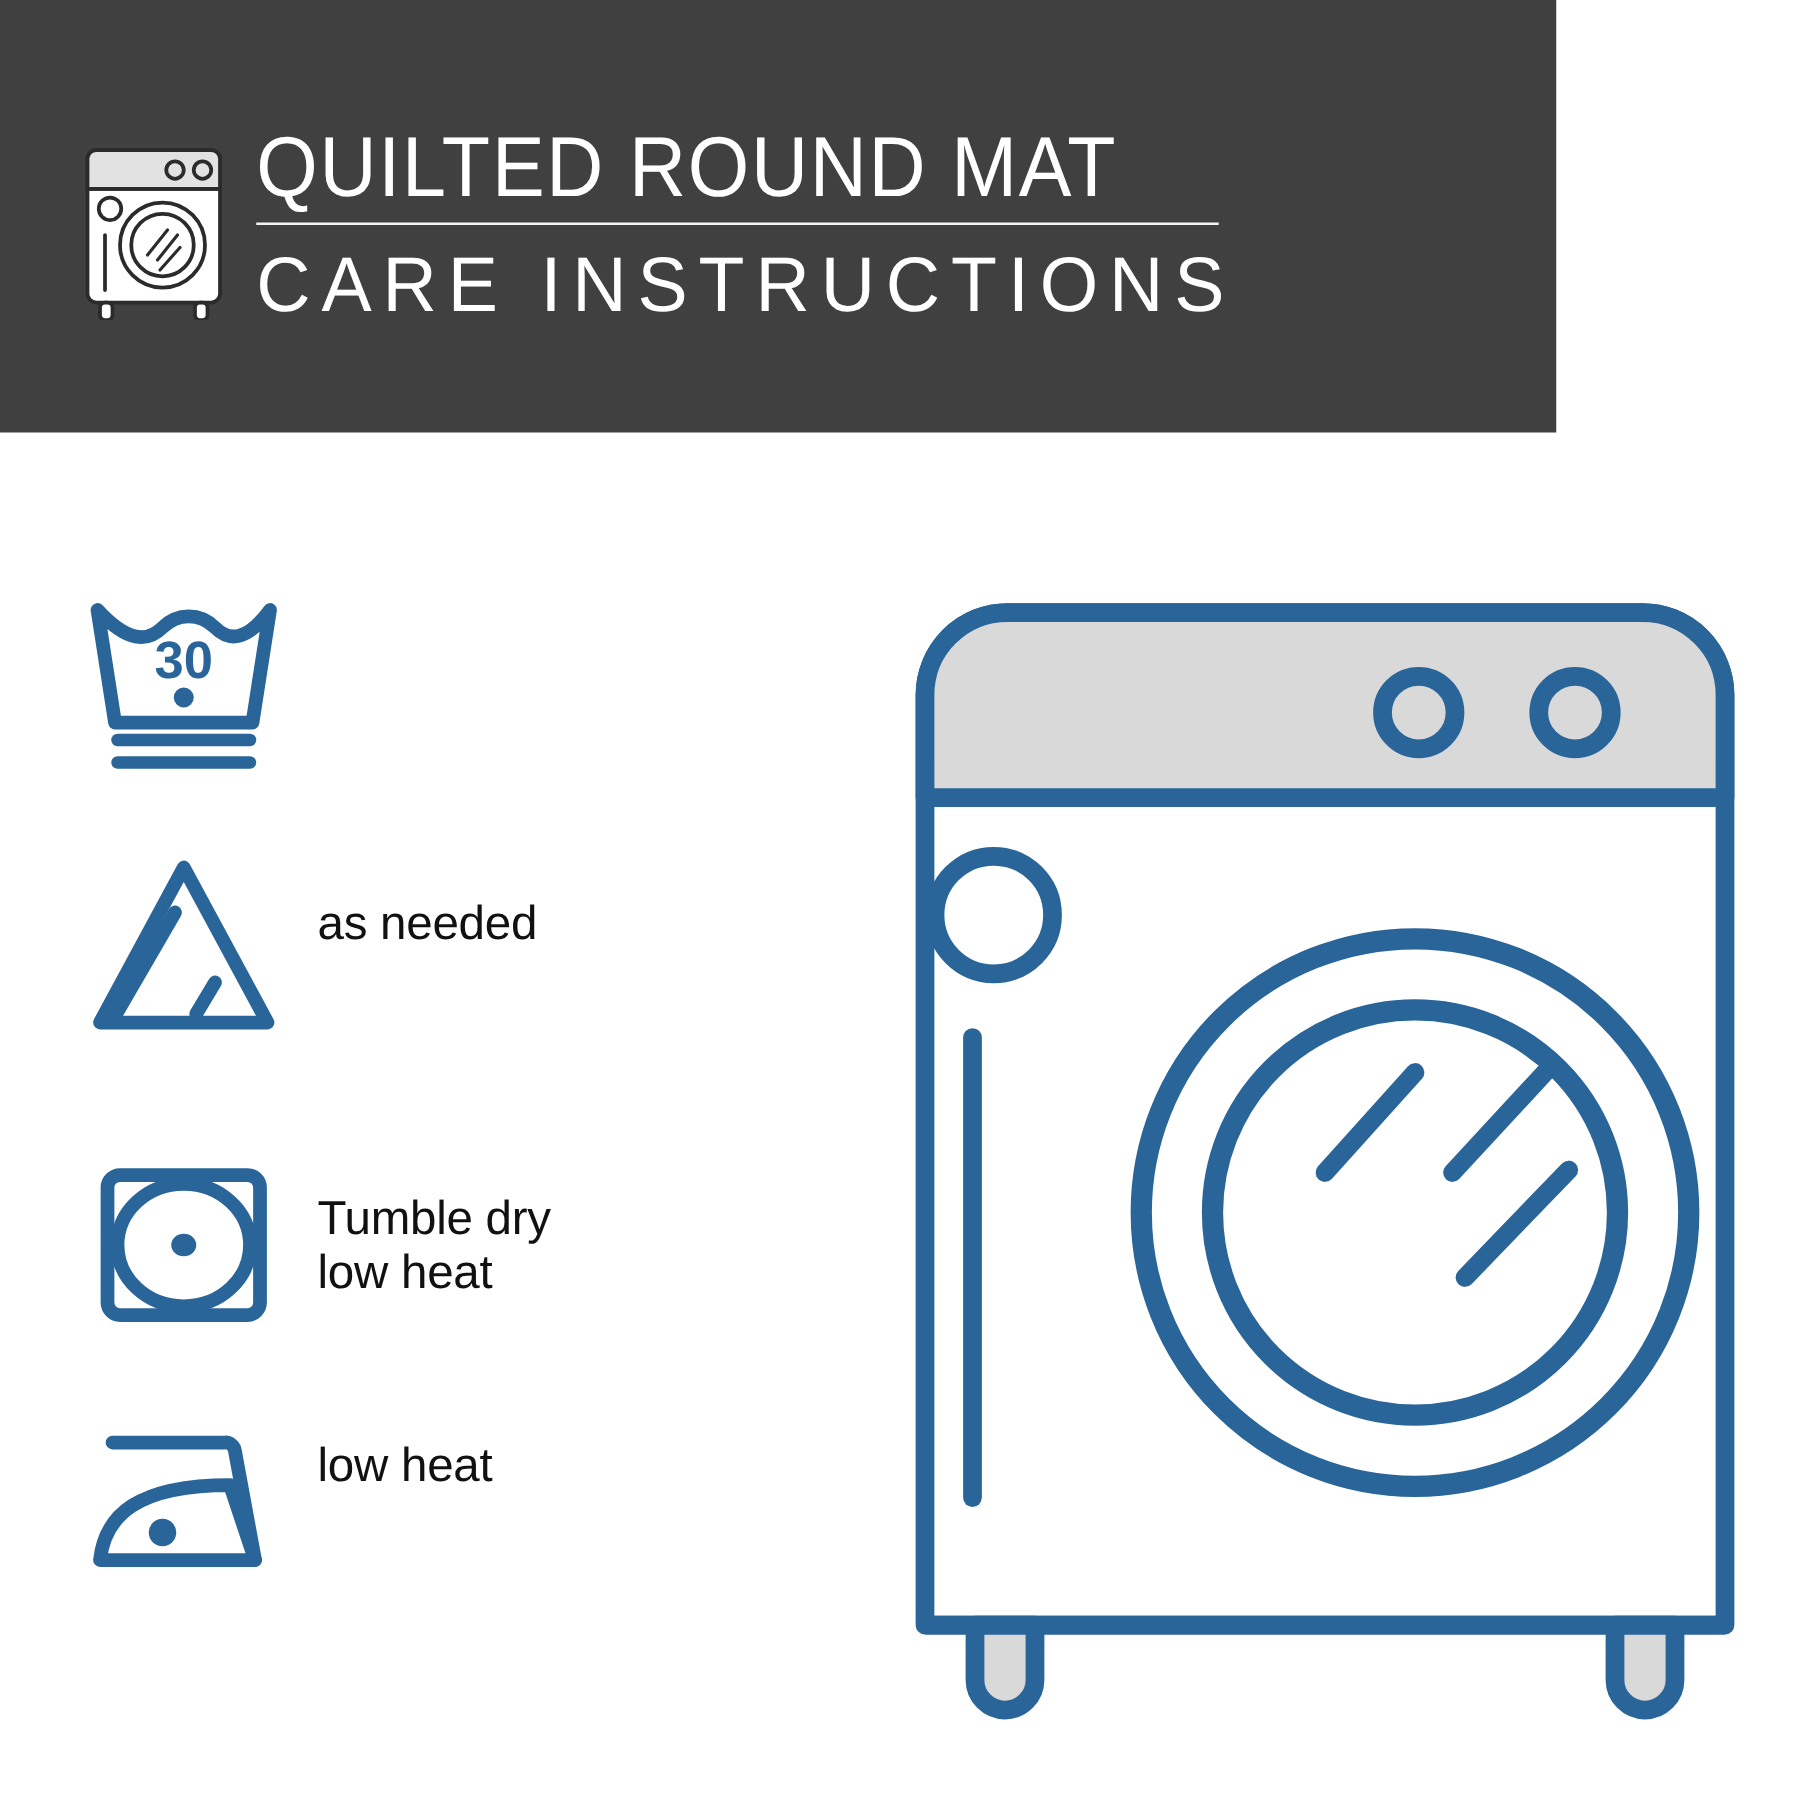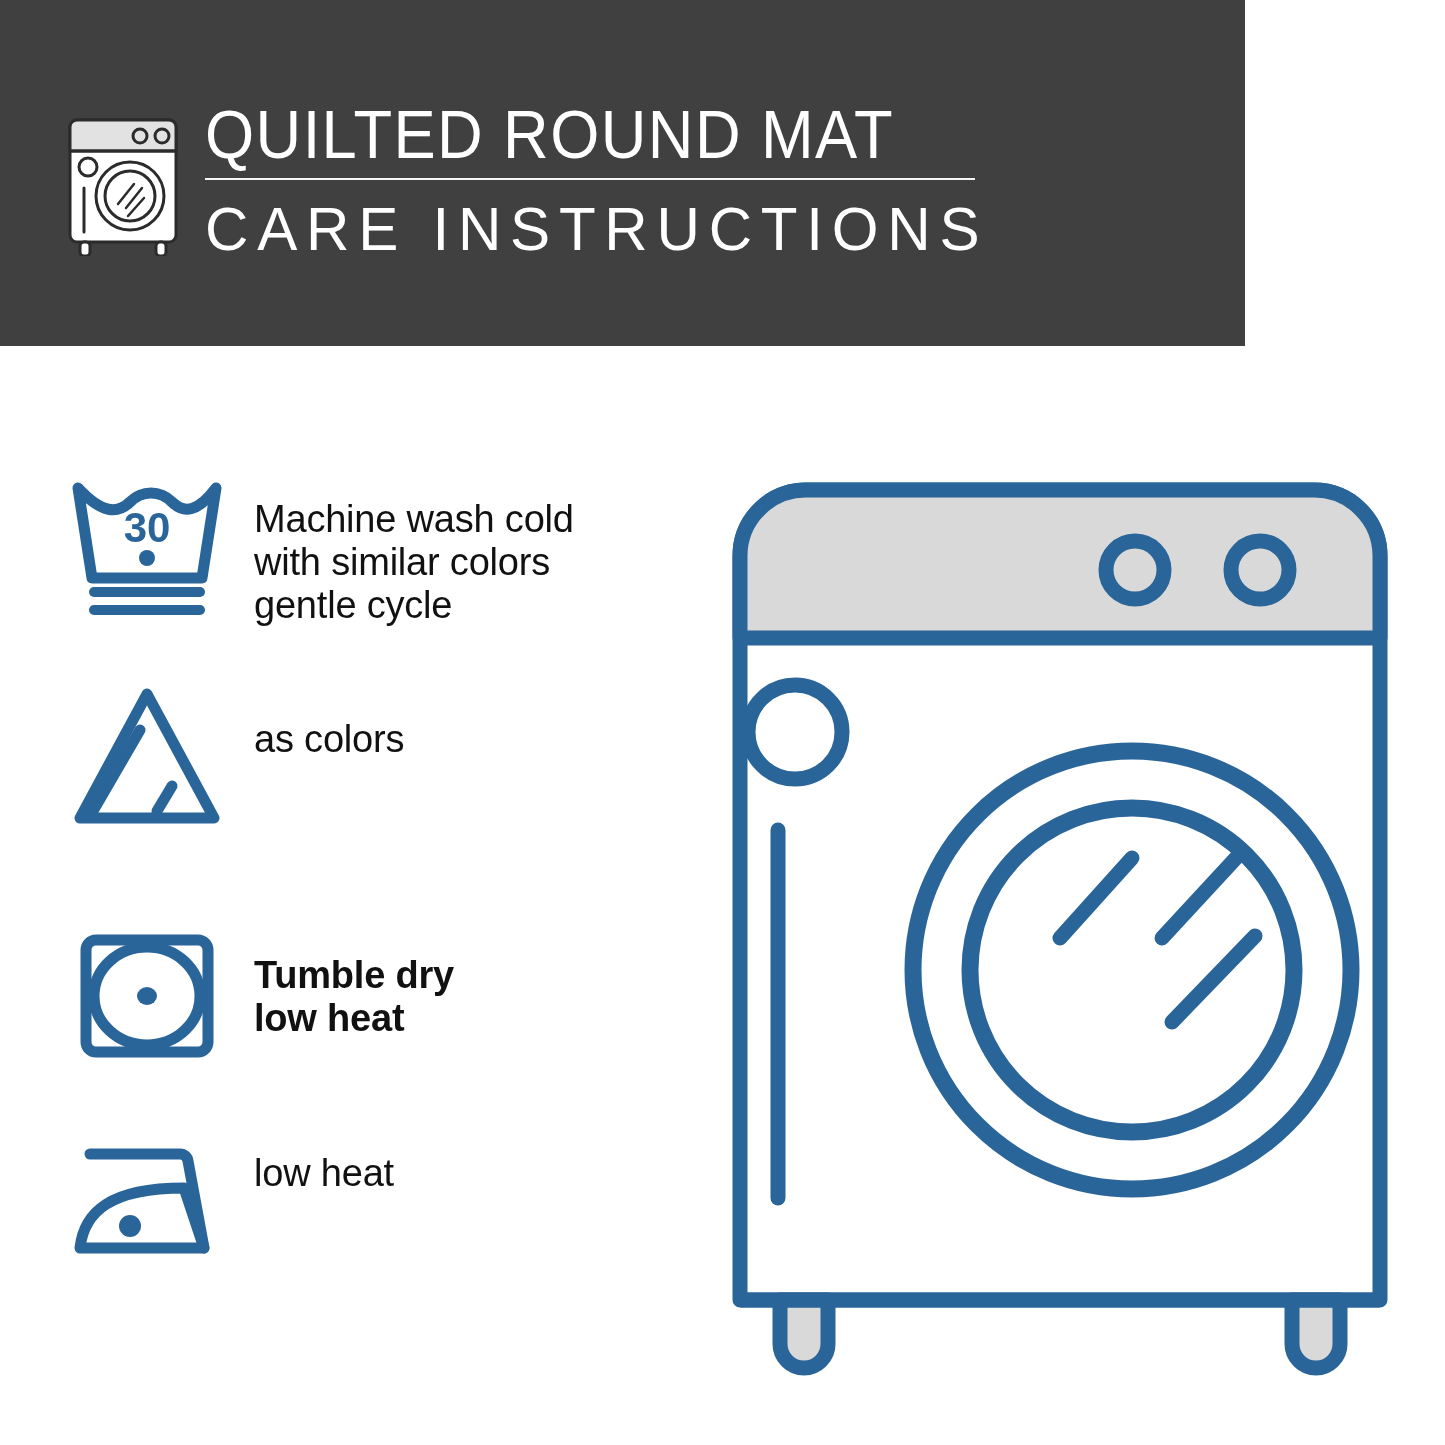--- a/index.html
+++ b/index.html
@@ -104,21 +104,21 @@
     padding-top: 8px;
   }
   .care-text .ln { display: block; white-space: nowrap; }
 
   
   .care-row.r1 { height: 208px; }
   .care-row.r1 .care-text { padding-top: 28px; }
   .care-row.r2 { height: 238px; }
   .care-row.r2 .care-text { padding-top: 40px; }
   .care-row.r3 { height: 200px; }
-  .care-row.r3 .care-text { padding-top: 38px; font-weight: bold; }
+  .care-row.r3 .care-text { padding-top: 38px; }
   .care-row.r4 .care-text { padding-top: 36px; }
 
   
   #machine {
     position: absolute;
     left: 720px;
     top: 470px;
     width: 680px;
     height: 910px;
   }
@@ -176,39 +176,34 @@
 
           <g stroke="#2a6599" stroke-width="10" stroke-linecap="round">
             <line x1="32" y1="122" x2="138" y2="122"></line>
             <line x1="32" y1="140" x2="138" y2="140"></line>
           </g>
 
           <text x="85" y="72" text-anchor="middle" font-family="Liberation Sans, sans-serif" font-size="42" font-weight="bold" fill="#2a6599">30</text>
           <circle cx="85" cy="88" r="8" fill="#2a6599"></circle>
         </svg>
       </div>
-      <div class="care-text">
-        <span class="ln">Machine wash cold</span>
-        <span class="ln">with similar colors</span>
-        <span class="ln">gentle cycle</span>
-      </div>
     </div>
 
     <div class="care-row r2">
       <div class="care-icon">
         <svg viewBox="0 0 170 160" width="170" height="160" xmlns="http://www.w3.org/2000/svg">
           <g fill="none" stroke="#2a6599" stroke-width="11" stroke-linecap="round" stroke-linejoin="round">
             <path d="M85 16 L152 140 L18 140 Z"></path>
             <line x1="78" y1="52" x2="31" y2="133"></line>
             <line x1="110" y1="108" x2="95" y2="133"></line>
           </g>
         </svg>
       </div>
       <div class="care-text">
-        <span class="ln">as colors</span>
+        <span class="ln">as needed</span>
       </div>
     </div>
 
     <div class="care-row r3">
       <div class="care-icon">
         <svg viewBox="0 0 170 160" width="170" height="160" xmlns="http://www.w3.org/2000/svg">
           <rect x="24" y="24" width="122" height="112" rx="10" fill="none" stroke="#2a6599" stroke-width="11"></rect>
           <ellipse cx="85" cy="80" rx="53" ry="49" fill="none" stroke="#2a6599" stroke-width="11"></ellipse>
           <ellipse cx="85" cy="80" rx="10" ry="9" fill="#2a6599"></ellipse>
         </svg>

